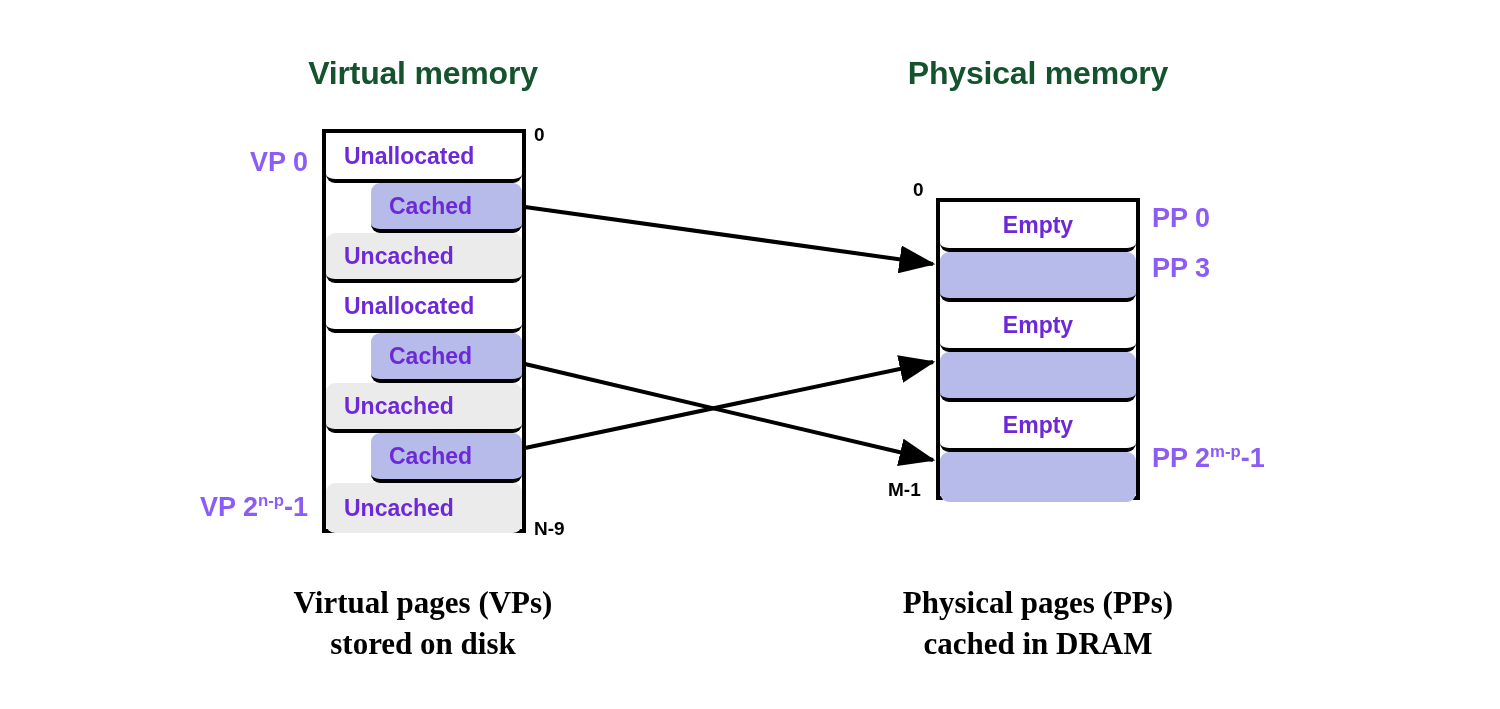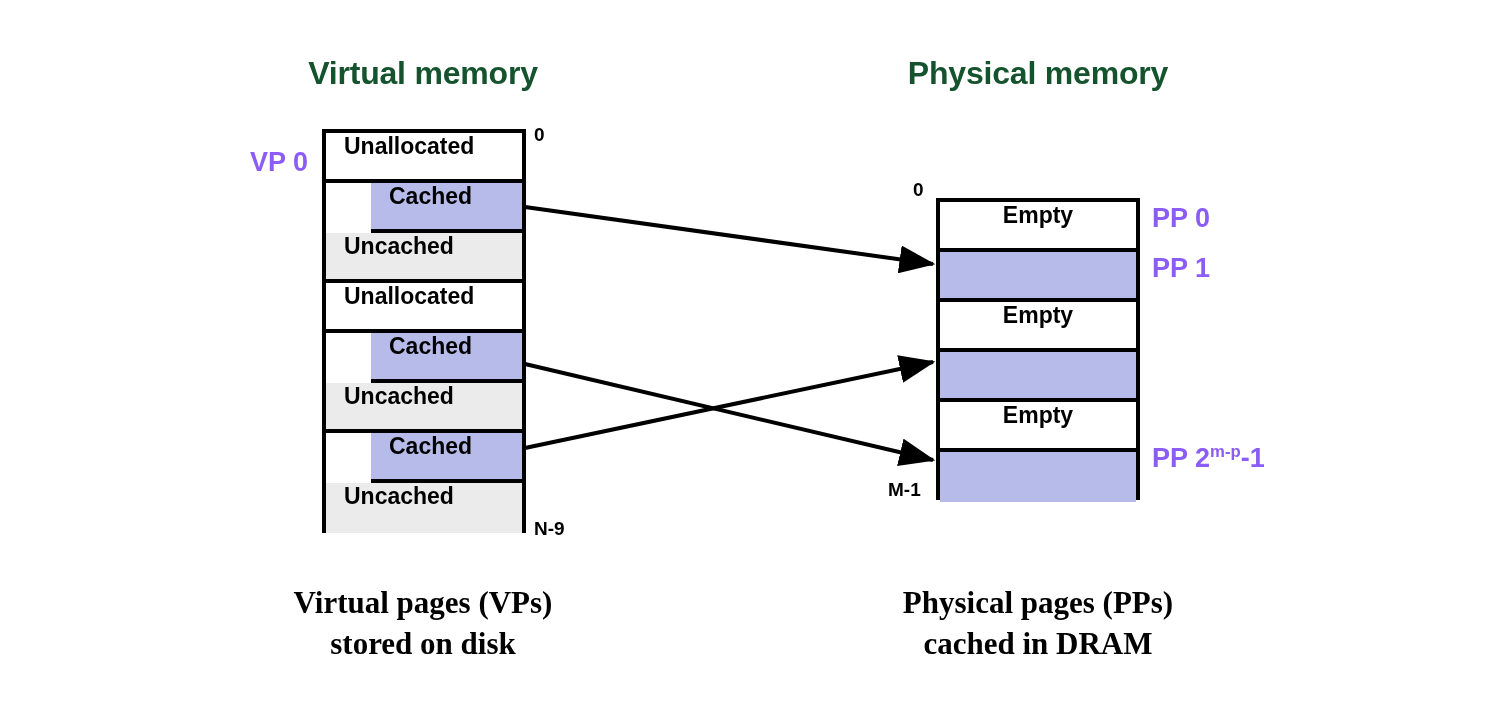--- a/index.html
+++ b/index.html
@@ -42,25 +42,26 @@
   }
   #vm-table { left: 322px; top: 129px; width: 204px; height: 404px; }
   #pm-table { left: 936px; top: 198px; width: 204px; height: 302px; }
 
   .mem-row {
     position: relative;
     box-sizing: border-box;
     height: 50px;
     border-bottom: 4px solid #000000;
     display: flex;
-    align-items: flex-start;
+    align-items: center;
     font-size: 23px;
     font-weight: bold;
-    color: #000000;
-    white-space: nowrap;
+    color: #6d28d9;
+    white-space: nowrap;
+    border-radius: 9px;
   }
   #vm-table .mem-row:last-child,
   #pm-table .mem-row:last-child { border-bottom: none; }
 
   
   #vm-table .mem-row { padding-left: 18px; justify-content: flex-start; }
   
   #pm-table .mem-row { justify-content: center; padding-left: 0; }
 
   .state-unallocated { background: #ffffff; }
@@ -137,20 +138,21 @@
 
 <div id="canvas">
 
   <div class="col-heading" id="vm-heading">Virtual memory</div>
 
   <div class="col-heading" id="pm-heading">Physical memory</div>
 
   <div class="side-label right-align" id="vp0-label">VP 0</div>
 
 
+  <div class="side-label right-align" id="vplast-label"><span>VP 2</span><sup>n-p</sup><span>-1</span></div>
 
   <div class="mem-table" id="vm-table">
     <div class="mem-row state-unallocated">
       <span>Unallocated</span>
     </div>
     <div class="mem-row state-cached">
       <span>Cached</span>
     </div>
     <div class="mem-row state-uncached">
       <span>Uncached</span>
@@ -194,21 +196,21 @@
     <div class="mem-row state-occupied">
       <span></span>
     </div>
   </div>
 
   <div class="corner-label" id="pm-zero-label">0</div>
   <div class="corner-label" id="pm-mminus1-label">M-1</div>
 
   <div class="side-label" id="pp0-label">PP 0</div>
 
-  <div class="side-label" id="pp1-label">PP 1</div>
+  <div class="side-label" id="pp1-label">PP 3</div>
 
   <div class="side-label" id="pplast-label"><span>PP 2</span><sup>m-p</sup><span>-1</span></div>
 
   <svg id="arrow-layer" viewBox="0 0 1500 709">
     <defs>
       <marker id="arrowhead" markerWidth="9" markerHeight="7" refX="8.4" refY="3.5" orient="auto" markerUnits="strokeWidth">
         <polygon points="0 0, 9 3.5, 0 7" fill="#000000"></polygon>
       </marker>
     </defs>
 

